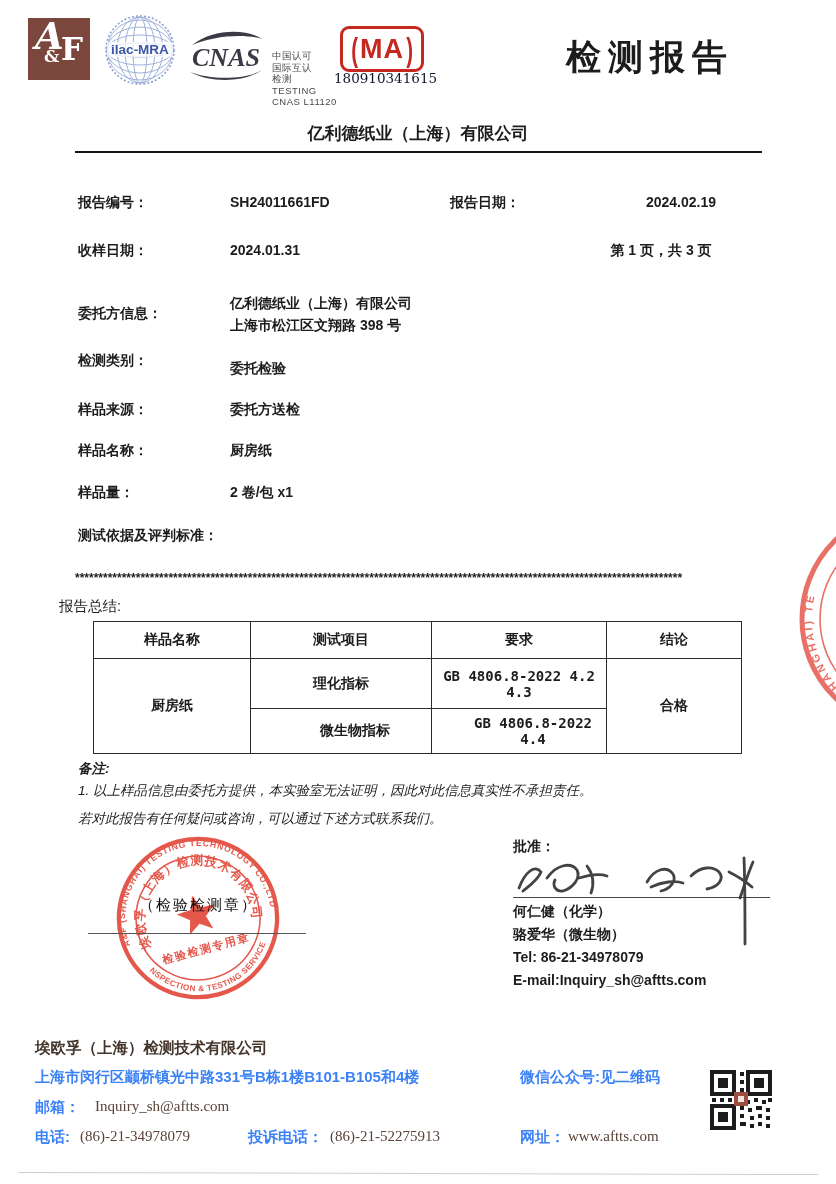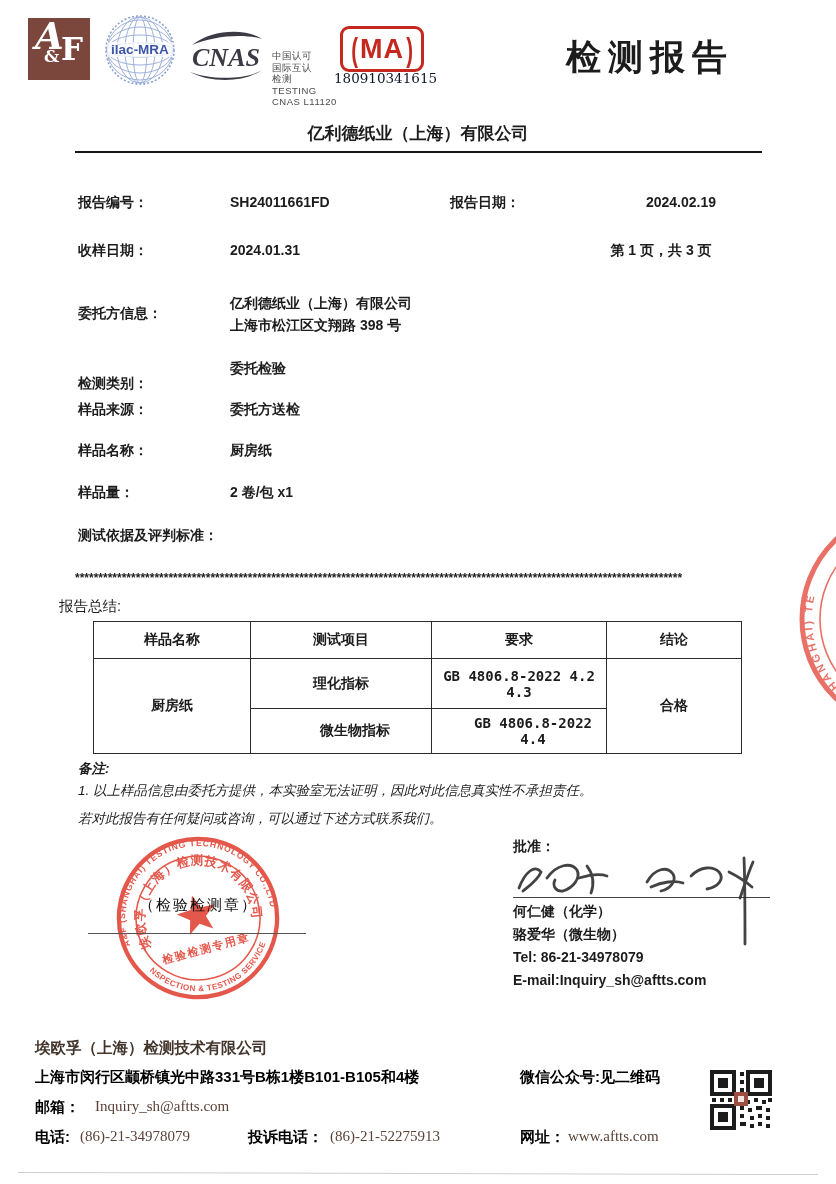--- a/index.html
+++ b/index.html
@@ -51,21 +51,21 @@
   .stamp{left:112px;top:832px;width:172px;height:172px;}
   .stamp-caption{left:139px;top:896px;font-size:15px;letter-spacing:2px;color:#101010;z-index:5;}
   .sig-line-left{left:88px;top:933px;width:218px;border-top:1.5px solid #555;z-index:4;}
   .approve-lbl{left:513px;top:838px;font-size:14px;font-weight:600;}
   .sig-svg{left:505px;top:846px;z-index:3;}
   .sig-line-right{left:513px;top:897px;width:257px;border-top:1.2px solid #444;}
   .appr{font-size:14px;font-weight:600;white-space:nowrap;}
   .edge-stamp{left:790px;top:505px;width:200px;height:240px;}
 
   
-  .ft{color:#000000;white-space:nowrap;}
+  .ft{color:#3b82f6;white-space:nowrap;}
   .ft-company{left:35px;top:1038px;font-size:15.5px;font-weight:bold;color:#43352c;}
   .ft-line{font-size:15px;font-weight:600;}
   .ft-serif{font-family:"Liberation Serif","DejaVu Serif",serif;font-weight:normal;color:#5a4238;}
   .qr{left:710px;top:1070px;}
   .page-edge{left:18px;top:1173px;width:800px;border-top:1.5px solid #cfcfcf;transform:rotate(.15deg);}
 </style>
 </head>
 <body>
 
 <div class="page">
@@ -121,21 +121,21 @@
   <span class="abs val r-right" style="left:600px;top:194px;width:162px;">2024.02.19</span>
 
   <span class="abs lbl" style="left:78px;top:242px;">收样日期：</span>
   <span class="abs val" style="left:230px;top:242px;">2024.01.31</span>
   <span class="abs val r-right" style="left:560px;top:242px;width:202px;">第 1 页，共 3 页</span>
 
   <span class="abs lbl" style="left:78px;top:305px;">委托方信息：</span>
   <span class="abs val" style="left:230px;top:295px;">亿利德纸业（上海）有限公司</span>
   <span class="abs val" style="left:230px;top:317px;">上海市松江区文翔路 398 号</span>
 
-  <span class="abs lbl" style="left:78px;top:375px;">检测类别：</span>
+  <span class="abs lbl" style="left:78px;top:352px;">检测类别：</span>
   <span class="abs val" style="left:230px;top:360px;">委托检验</span>
 
   <span class="abs lbl" style="left:78px;top:401px;">样品来源：</span>
   <span class="abs val" style="left:230px;top:401px;">委托方送检</span>
 
   <span class="abs lbl" style="left:78px;top:442px;">样品名称：</span>
   <span class="abs val" style="left:230px;top:442px;">厨房纸</span>
 
   <span class="abs lbl" style="left:78px;top:484px;">样品量：</span>
   <span class="abs val" style="left:230px;top:484px;">2 卷/包 x1</span>

